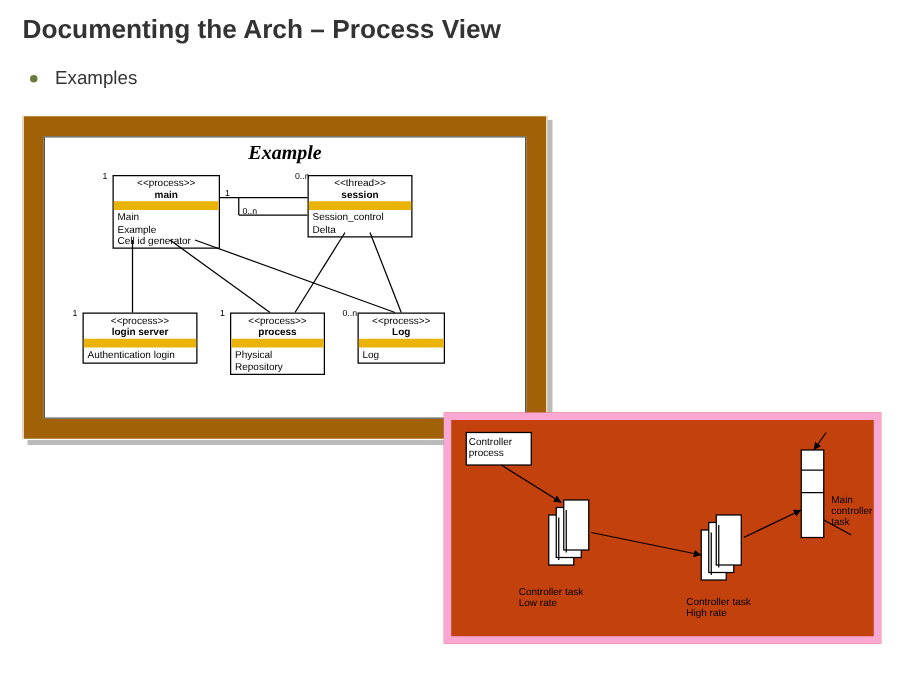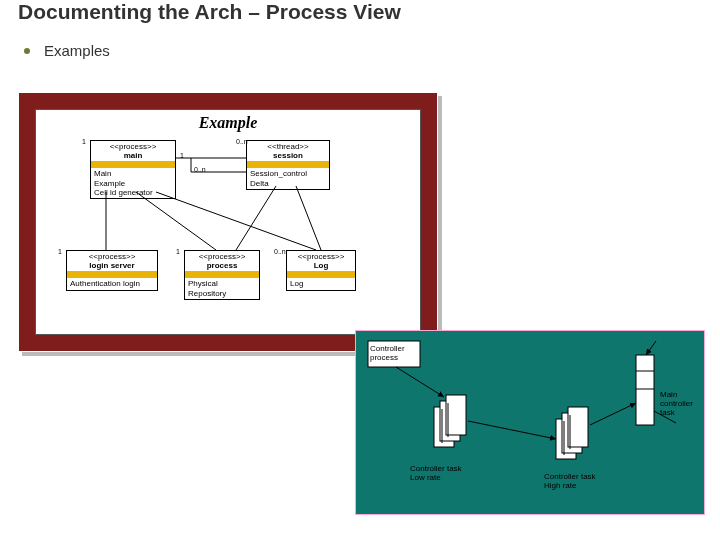--- a/index.html
+++ b/index.html
@@ -1,29 +1,29 @@
 <!DOCTYPE html>
 <html><head>
 <meta charset="utf-8">
 <style>
   * { box-sizing: border-box; margin: 0; padding: 0; }
   body { width: 720px; height: 540px; background: #fff; font-family: Arial, sans-serif; position: relative; overflow: hidden; }
-  .slide { width: 100%; height: 100%; padding: 0 18px; position: relative; }
+  .slide { width: 100%; height: 100%; padding: 12px 18px; position: relative; }
   .title { font-size: 21px; font-weight: bold; color: #333; margin-bottom: 18px; }
   .bullet-row { display: flex; align-items: center; gap: 14px; margin-left: 6px; margin-bottom: 12px; }
   .bullet { width: 6px; height: 6px; background: #6a7a3a; border-radius: 50%; }
   .bullet-text { font-size: 15px; color: #333; }
-  .diag1 { position: absolute; left: 18px; top: 92px; width: 420px; height: 260px; background: #7f1d1d; box-shadow: 4px 4px 0 #bbb; border: 1px solid #fff; }
+  .diag1 { position: absolute; left: 18px; top: 92px; width: 420px; height: 260px; background: #a16207; box-shadow: 4px 4px 0 #bbb; border: 1px solid #fff; }
   .diag1-inner { margin: 16px; border: 1px solid #555; height: 226px; position: relative; background: #fff; }
   .ex-title { position: absolute; left: 50%; transform: translateX(-50%); top: 4px; font-style: italic; font-family: Georgia, serif; font-size: 16px; font-weight: bold; }
   .ubox { position: absolute; border: 1px solid #000; background: #fff; font-size: 8px; line-height: 1.15; }
   .ubox .hdr { border-bottom: 7px solid #eab308; padding: 1px 3px; text-align: center; }
   .ubox .body { padding: 1px 3px; min-height: 10px; }
   .mult { position: absolute; font-size: 7px; }
-  .diag2 { position: absolute; left: 355px; top: 330px; width: 350px; height: 185px; border: 1px solid #f9a8d4; background: #0f766e; }
+  .diag2 { position: absolute; left: 355px; top: 330px; width: 350px; height: 185px; border: 6px solid #f9a8d4; background: #c2410c; }
   .footer { position: absolute; left: 18px; bottom: 6px; font-size: 8px; color: #333; line-height: 1.4; }
   .footer .row2 { display: flex; gap: 14px; }
   svg { position: absolute; }
 </style>
 </head>
 <body>
 
 <div class="slide">
   <div class="title">Documenting the Arch –   Process View</div>
   <div class="bullet-row">

